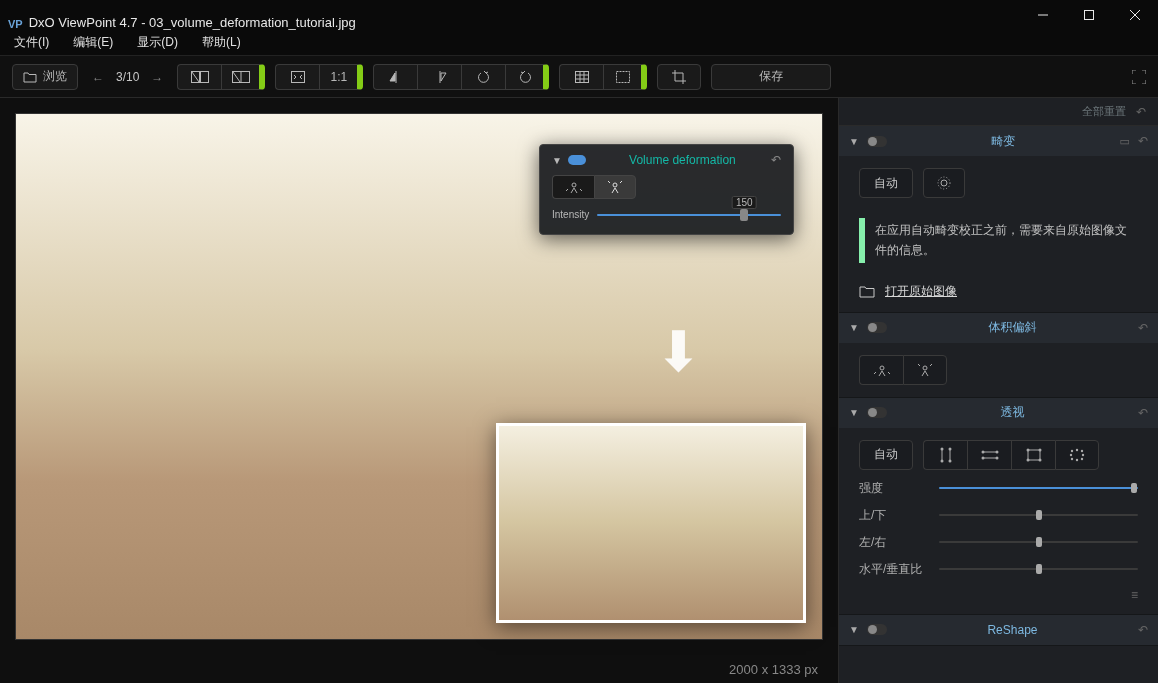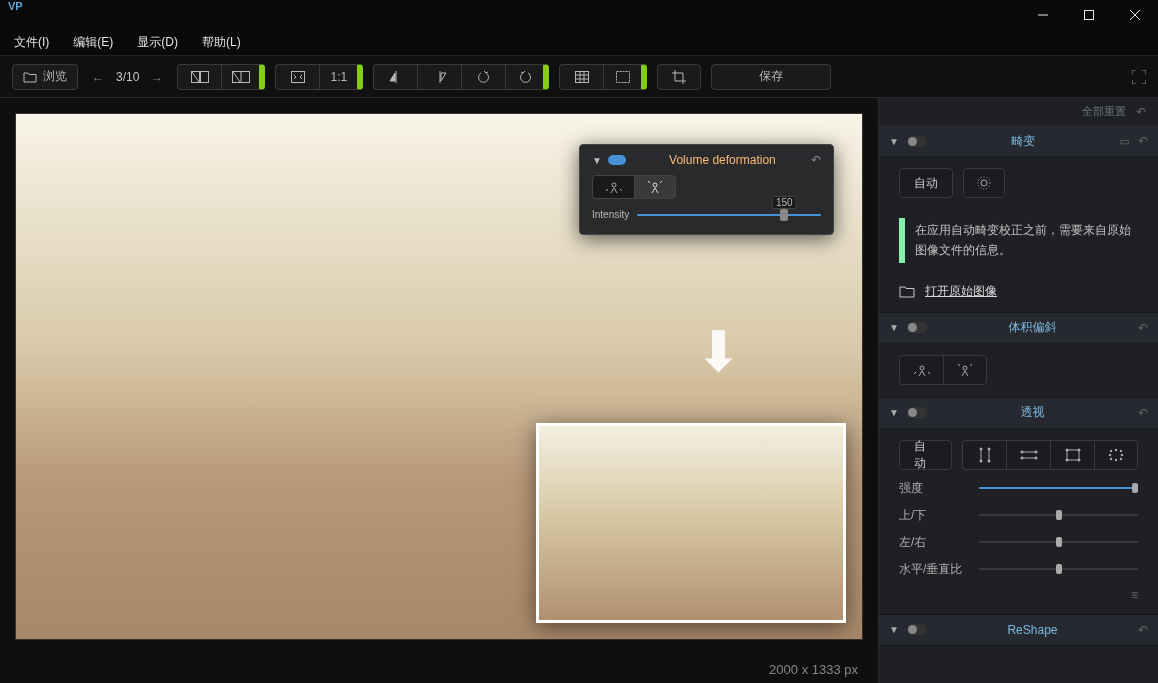--- a/index.html
+++ b/index.html
@@ -11,21 +11,21 @@
   width: 1158px;
   height: 683px;
   overflow: hidden;
   display: flex;
   flex-direction: column;
 }
 .titlebar {
   height: 30px;
   background: #0a0a0a;
   display: flex;
-  align-items: flex-start;
+  align-items: flex-end;
   padding-left: 8px;
   color: #e8e8e8;
   flex-shrink: 0;
 }
 .titlebar .vp-logo { color: #6aa3d8; font-weight: bold; margin-right: 6px; font-size: 11px; }
 .titlebar .title-text { font-size: 13px; }
 .window-controls { margin-left: auto; display: flex; }
 .window-controls .wbtn { width: 46px; height: 30px; display: flex; align-items: center; justify-content: center; color: #e8e8e8; cursor: pointer; }
 
 .menubar {
@@ -106,21 +106,21 @@
   background: rgba(30,32,35,0.95);
   border: 1px solid #444;
   border-radius: 4px;
   box-shadow: 0 4px 20px rgba(0,0,0,0.6);
   padding: 8px 12px 14px;
   color: #b8b8b8;
 }
 .overlay-header { display: flex; align-items: center; margin-bottom: 8px; }
 .overlay-header .chev { font-size: 10px; margin-right: 6px; }
 .overlay-header .toggle { width: 18px; height: 10px; background: #4a90d9; border-radius: 5px; margin-right: 8px; }
-.overlay-header .title { flex: 1; text-align: center; color: #fdba74; }
+.overlay-header .title { flex: 1; text-align: center; color: #14b8a6; }
 .overlay-header .reset { color: #888; cursor: pointer; }
 .overlay-btns { display: flex; gap: 0; margin-bottom: 10px; }
 .overlay-btns .ob { width: 42px; height: 24px; border: 1px solid #444; display: flex; align-items: center; justify-content: center; cursor: pointer; background: #1a1a1a; }
 .overlay-btns .ob.active { background: #3a3a3a; }
 .overlay-btns .ob:first-child { border-radius: 4px 0 0 4px; border-right: none; }
 .overlay-btns .ob:last-child { border-radius: 0 4px 4px 0; }
 .overlay-slider-row { display: flex; align-items: center; gap: 8px; }
 .overlay-slider-row .lbl { font-size: 10px; }
 .slider-track { flex: 1; height: 2px; background: #4a90d9; position: relative; border-radius: 1px; }
 .slider-thumb { position: absolute; top: -5px; width: 8px; height: 12px; background: #888; border-radius: 2px; transform: translateX(-50%); }
@@ -148,21 +148,21 @@
   height: 28px;
   display: flex;
   align-items: center;
   justify-content: flex-end;
   padding-right: 20px;
   color: #888;
   font-size: 13px;
 }
 
 .sidebar {
-  width: 280px;
+  width: 320px;
   background: #1e2024;
   display: flex;
   flex-direction: column;
   overflow-y: auto;
   border-left: 1px solid #2a2a2a;
 }
 .sidebar-topbar {
   height: 28px;
   display: flex;
   align-items: center;
@@ -221,20 +221,21 @@
   border-radius: 4px; display: flex; align-items: center; padding: 0 10px;
   justify-content: space-between; cursor: pointer;
 }
 svg { display: block; }
 </style>
 </head>
 <body>
 
 <div class="titlebar">
   <span class="vp-logo">VP</span>
+  <span class="title-text">DxO ViewPoint 4.7 - 03_volume_deformation_tutorial.jpg</span>
   <div class="window-controls">
     <div class="wbtn">
       <svg width="10" height="10" viewBox="0 0 10 10">
           <line x1="0" y1="5" x2="10" y2="5" stroke="currentColor" stroke-width="1"></line>
         </svg>
     </div>
     <div class="wbtn">
       <svg width="10" height="10" viewBox="0 0 10 10">
           <rect x="0.5" y="0.5" width="9" height="9" stroke="currentColor" fill="none" stroke-width="1"></rect>
         </svg>

